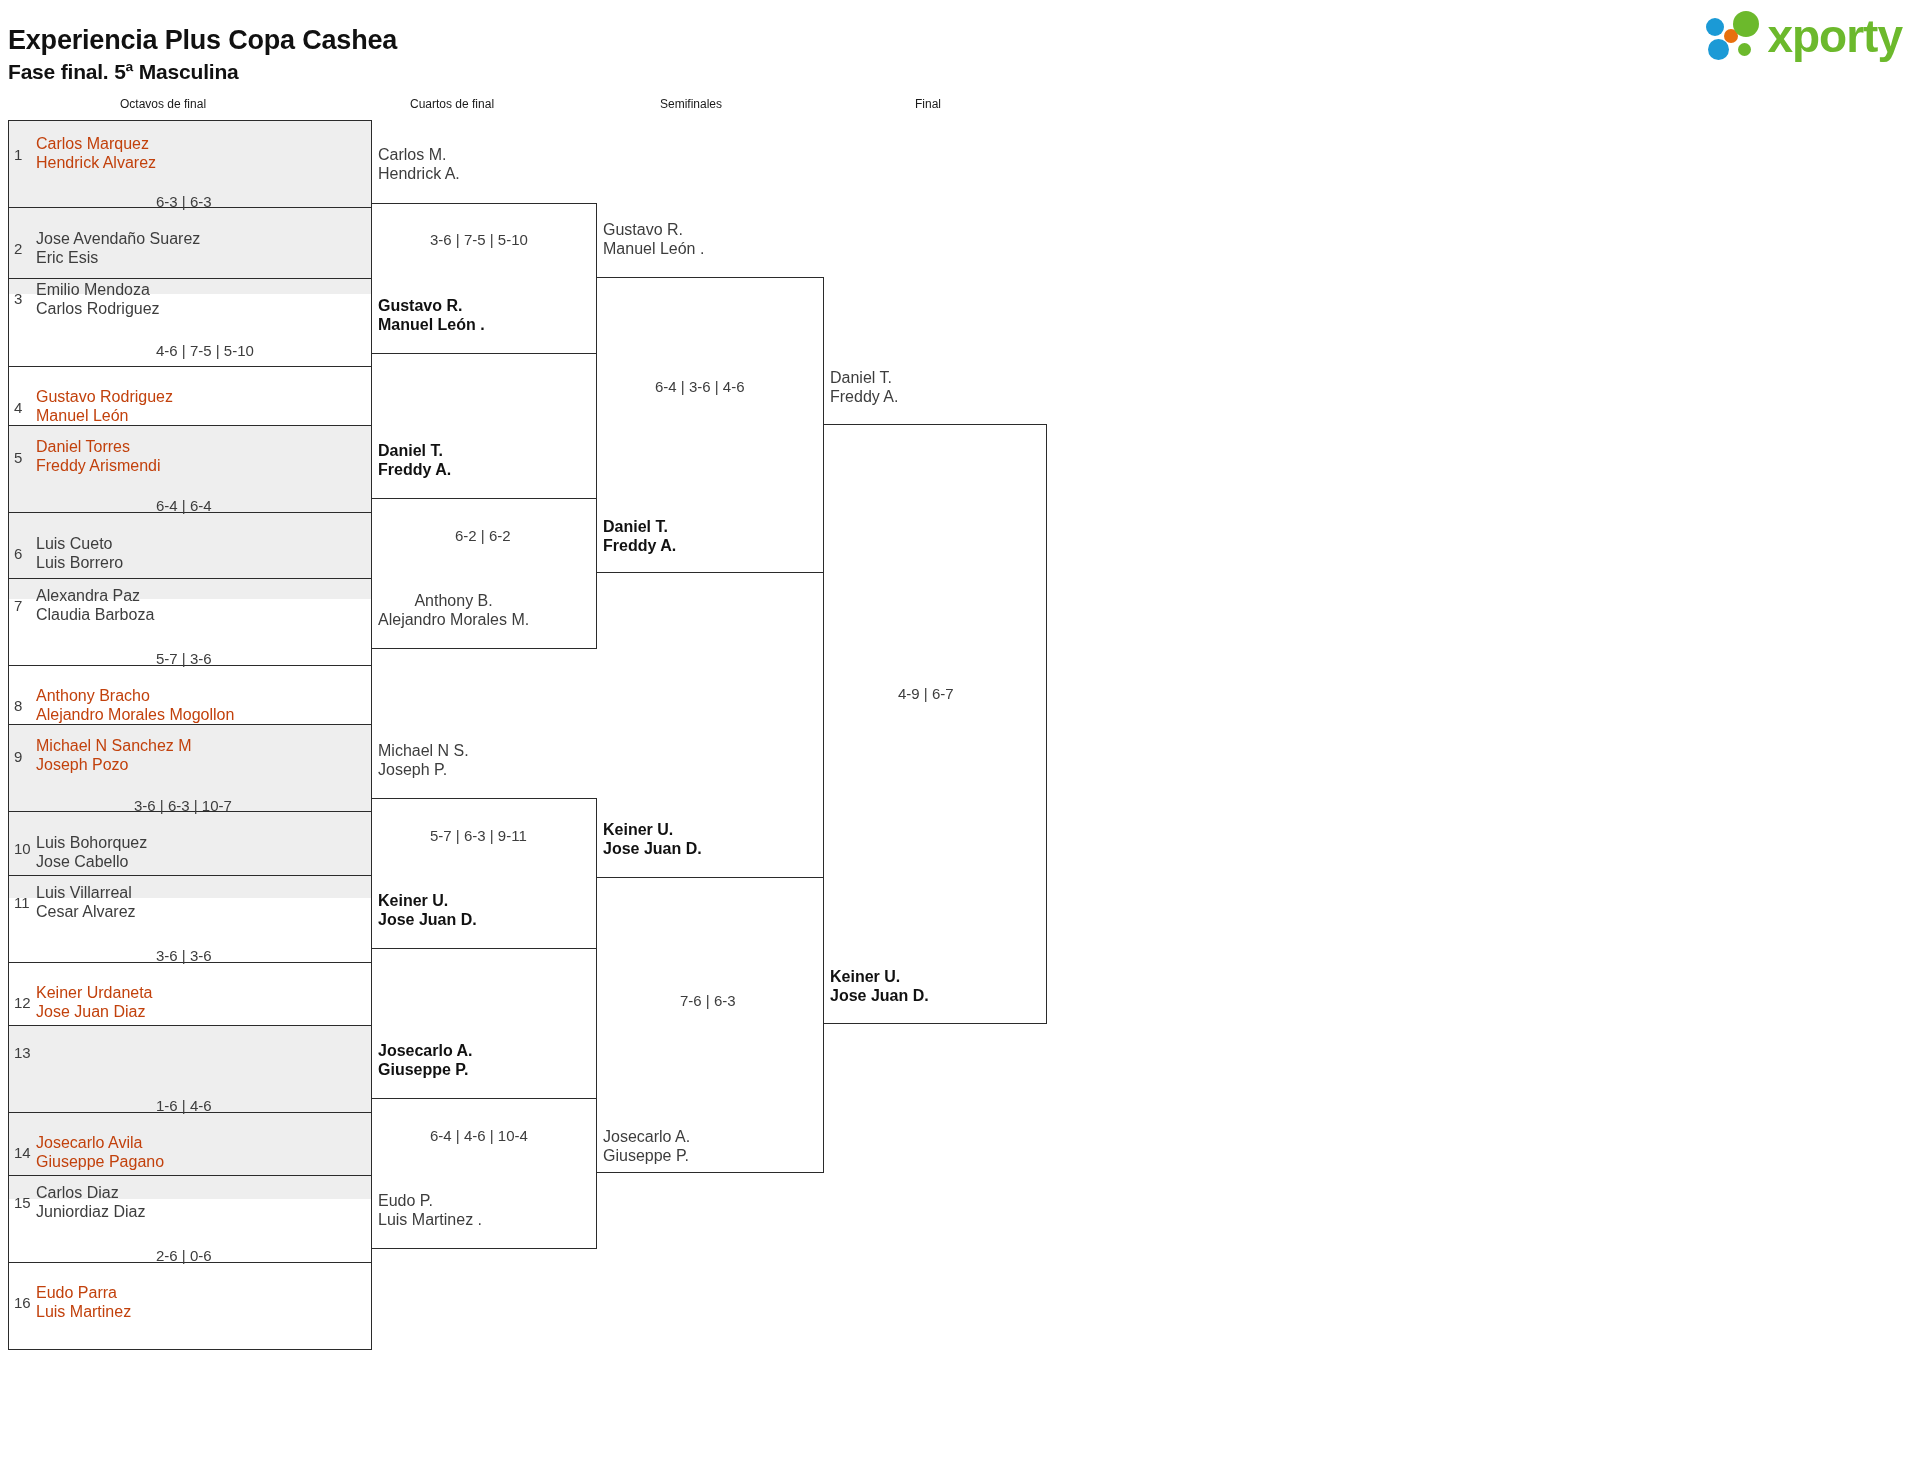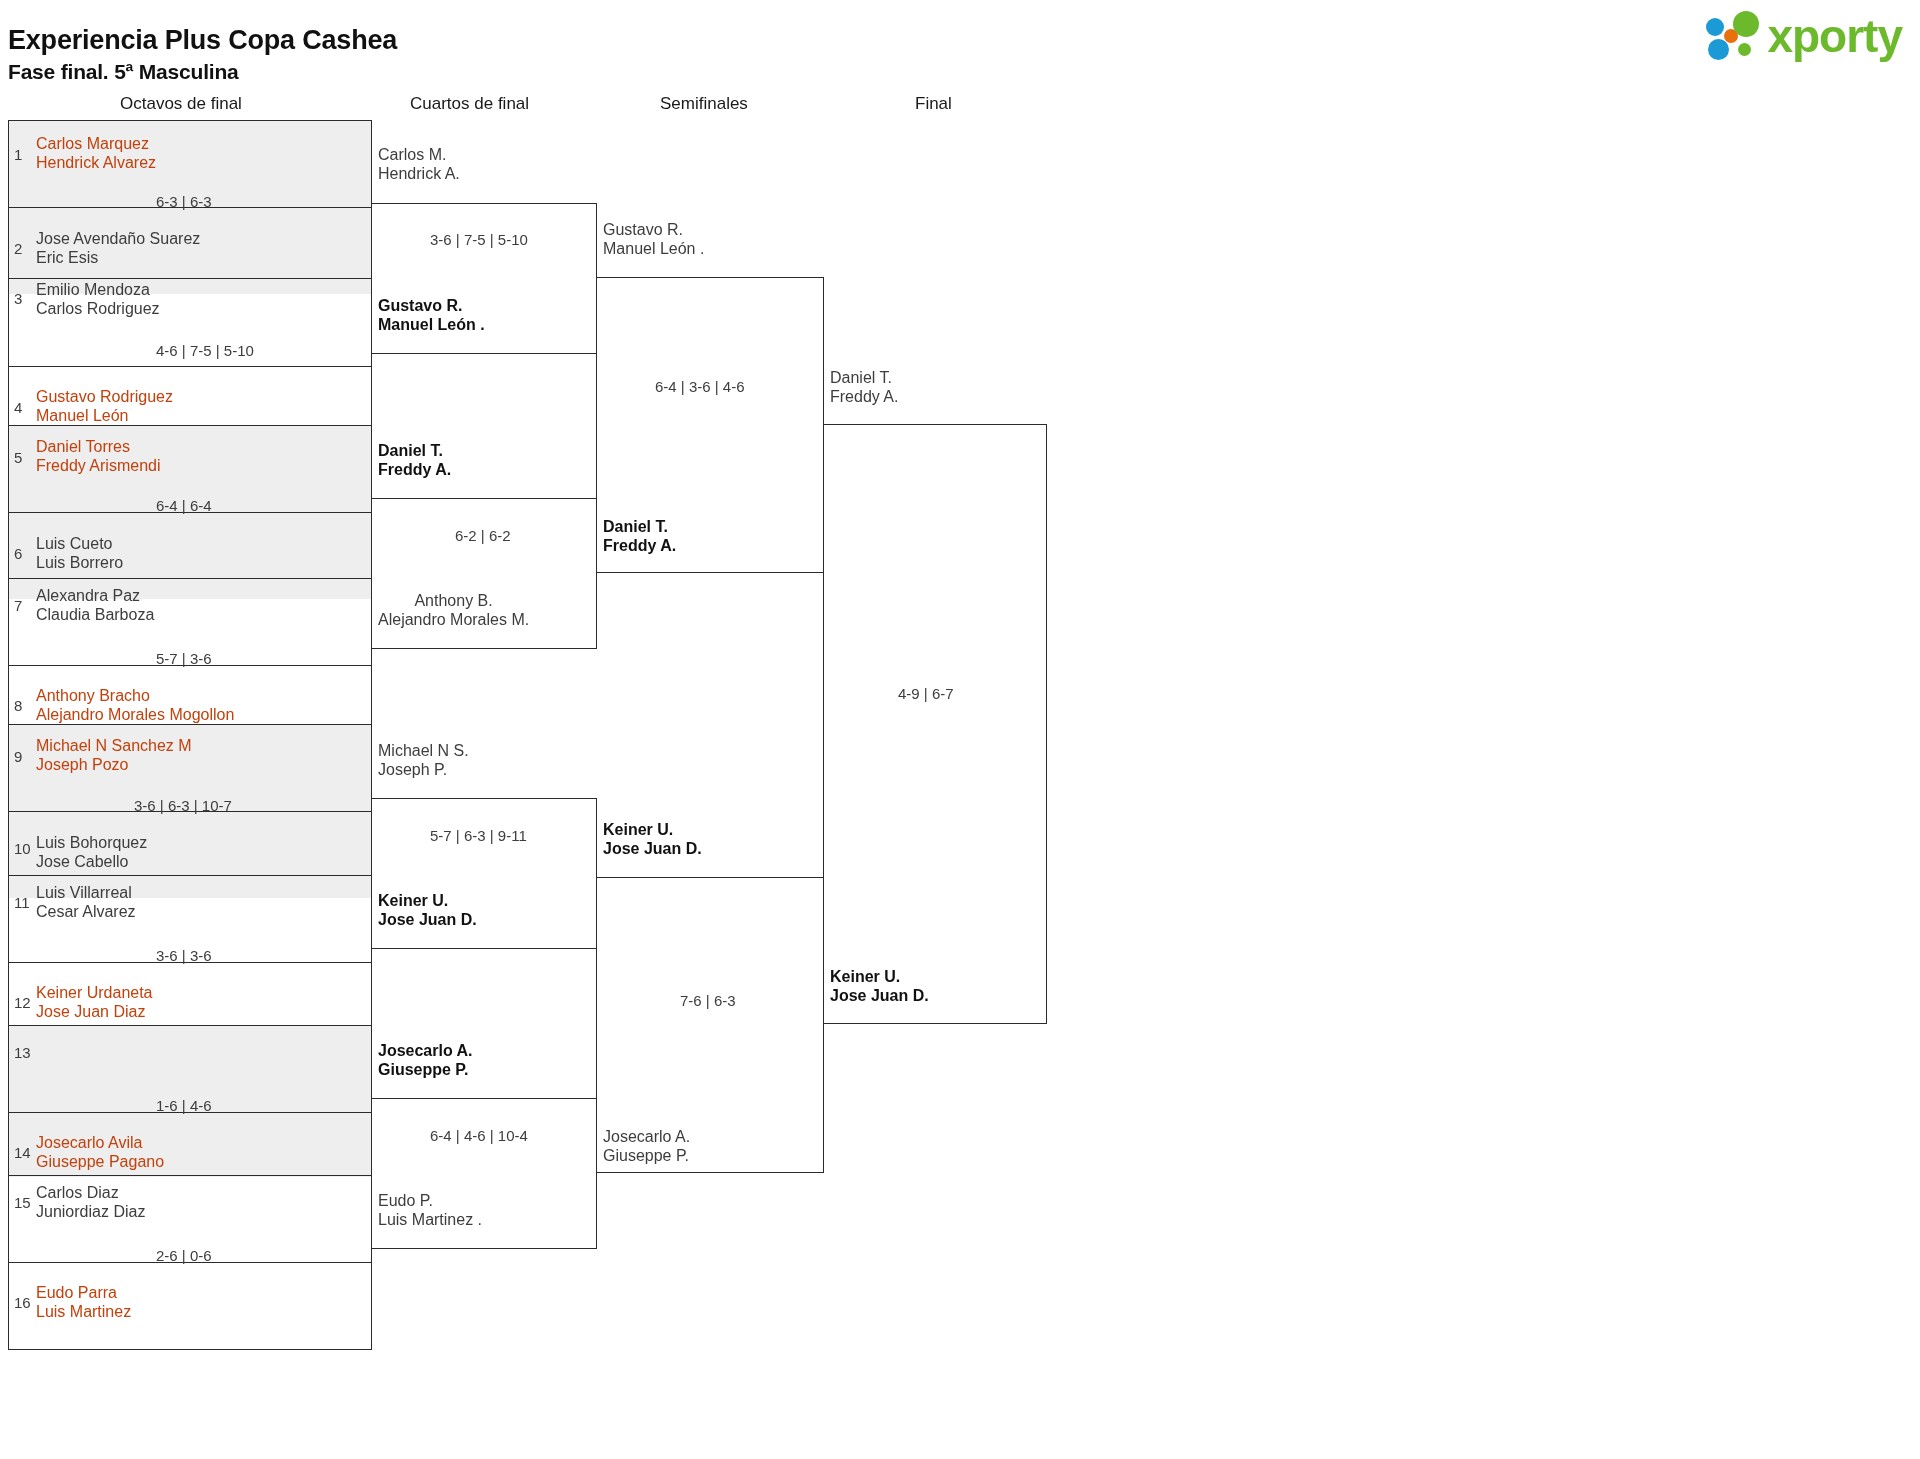--- a/index.html
+++ b/index.html
@@ -74,21 +74,21 @@
     font-weight: bold;
     color: #6cb92c;
     line-height: 46px;
     letter-spacing: -1px;
     margin-left: -2px;
   }
 
   
   .round-head {
     position: absolute;
-    font-size: 17px;
+    font-size: 12px;
     color: #1a1a1a;
     white-space: nowrap;
     line-height: 20px;
   }
 
   
   .bracket {
     position: absolute;
     left: 0;
     top: 0;
@@ -286,21 +286,21 @@
       <div class="seed-names win" style="top:21px;">
         <div>Keiner Urdaneta</div>
         <div>Jose Juan Diaz</div>
       </div>
     </div>
     <div class="r1-score" style="left:156px; top:947px;">3-6 | 3-6</div>
 
     <div class="r1-cell shaded" style="top:1025px; height:87px;">
       <div class="seedno" style="top:18px;">13</div>
     </div>
-    <div class="r1-cell shaded" style="top:1112px; height:65px;">
+    <div class="r1-cell shaded" style="top:1112px; height:87px;">
       <div class="seedno" style="top:31px;">14</div>
       <div class="seed-names win" style="top:21px;">
         <div>Josecarlo Avila</div>
         <div>Giuseppe Pagano</div>
       </div>
     </div>
     <div class="r1-score" style="left:156px; top:1097px;">1-6 | 4-6</div>
 
     <div class="r1-cell" style="top:1175px; height:87px;">
       <div class="seedno" style="top:18px;">15</div>

